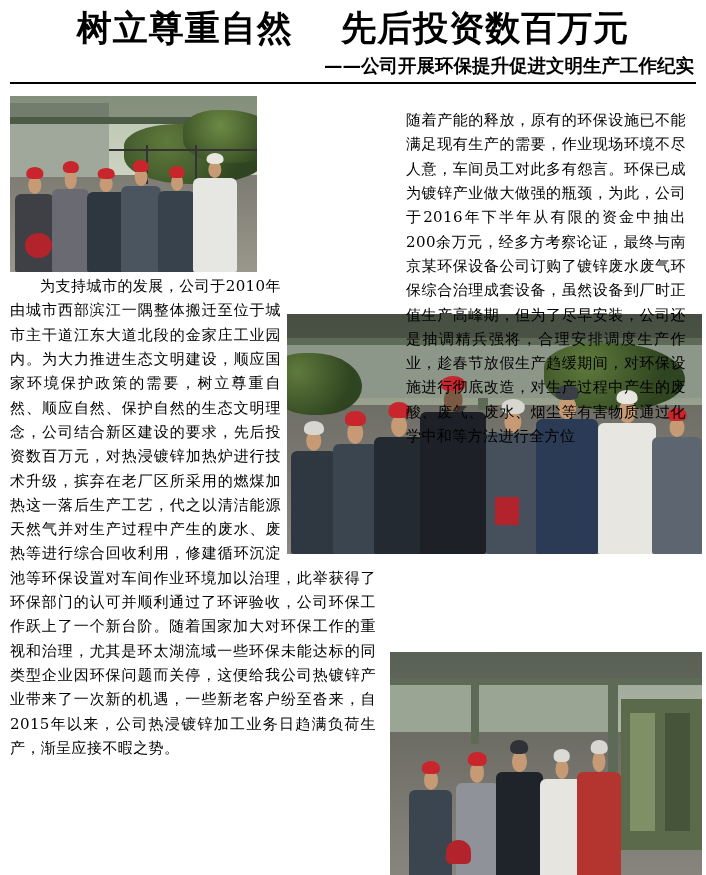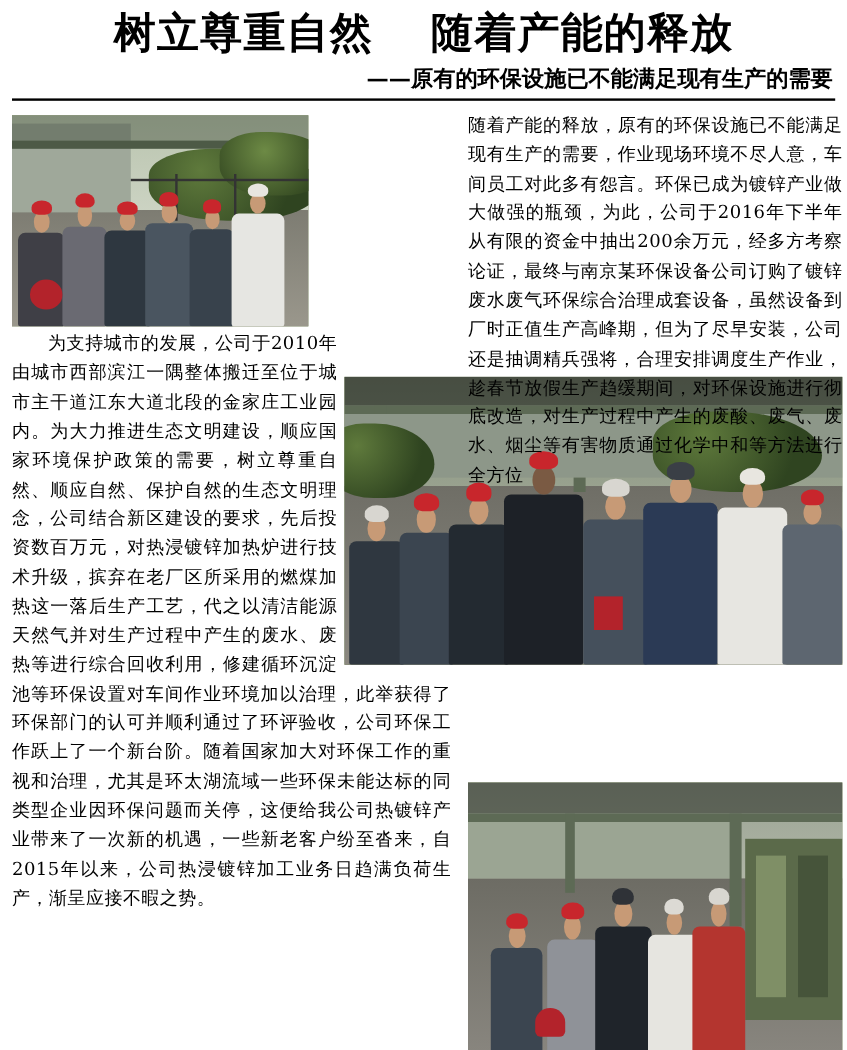--- a/index.html
+++ b/index.html
@@ -175,23 +175,23 @@
 </style>
 </head>
 <body>
 
 <div class="page">
 
   <div class="masthead">
     <div class="headline">
       <span>树立尊重自然</span>
       <span class="gap"></span>
-      <span>随着产能的释放</span>
-    </div>
-    <div class="subhead">——原有的环保设施已不能满足现有生产的需要</div>
+      <span>先后投资数百万元</span>
+    </div>
+    <div class="subhead">——公司开展环保提升促进文明生产工作纪实</div>
   </div>
 
   <div class="body-area" style="height:790px;">
 
     <div class="photo photo-1">
       <div class="ph">
         <div class="sky" style="height:48%;"></div>
         <div class="ground" style="height:55%;"></div>
         <div class="wall" style="left:0;top:4%;width:40%;height:42%;background:#9fa89a;"></div>
         <div class="darkband" style="left:0;top:0;width:100%;height:12%;background:rgba(35,45,30,0.35);"></div>
@@ -340,18 +340,18 @@
 
     <div class="col col-left" style="width:366px;">
       <div class="float-box" style="width:252px;height:182px;"></div>
       <div class="float-box" style="float:right;width:95px;height:470px;"></div>
       <p class="indent" style="margin:0;">为支持城市的发展，公司于2010年由城市西部滨江一隅整体搬迁至位于城市主干道江东大道北段的金家庄工业园内。为大力推进生态文明建设，顺应国家环境保护政策的需要，树立尊重自然、顺应自然、保护自然的生态文明理念，公司结合新区建设的要求，先后投资数百万元，对热浸镀锌加热炉进行技术升级，摈弃在老厂区所采用的燃煤加热这一落后生产工艺，代之以清洁能源天然气并对生产过程中产生的废水、废热等进行综合回收利用，修建循环沉淀池等环保设置对车间作业环境加以治理，此举获得了环保部门的认可并顺利通过了环评验收，公司环保工作跃上了一个新台阶。随着国家加大对环保工作的重视和治理，尤其是环太湖流域一些环保未能达标的同类型企业因环保问题而关停，这便给我公司热镀锌产业带来了一次新的机遇，一些新老客户纷至沓来，自2015年以来，公司热浸镀锌加工业务日趋满负荷生产，渐呈应接不暇之势。</p>
       <div class="clear"></div>
     </div>
 
     <div class="col col-right" style="width:312px;">
       <div class="float-box" style="float:right;width:0;height:0;"></div>
-      <p style="margin:0;">随着产能的释放，原有的环保设施已不能满足现有生产的需要，作业现场环境不尽人意，车间员工对此多有怨言。环保已成为镀锌产业做大做强的瓶颈，为此，公司于2016年下半年从有限的资金中抽出200余万元，经多方考察论证，最终与南京某环保设备公司订购了镀锌废水废气环保综合治理成套设备，虽然设备到厂时正值生产高峰期，但为了尽早安装，公司还是抽调精兵强将，合理安排调度生产作业，趁春节放假生产趋缓期间，对环保设施进行彻底改造，对生产过程中产生的废酸、废气、废水、烟尘等有害物质通过化学中和等方法进行全方位</p>
+      <p style="margin:16px;">随着产能的释放，原有的环保设施已不能满足现有生产的需要，作业现场环境不尽人意，车间员工对此多有怨言。环保已成为镀锌产业做大做强的瓶颈，为此，公司于2016年下半年从有限的资金中抽出200余万元，经多方考察论证，最终与南京某环保设备公司订购了镀锌废水废气环保综合治理成套设备，虽然设备到厂时正值生产高峰期，但为了尽早安装，公司还是抽调精兵强将，合理安排调度生产作业，趁春节放假生产趋缓期间，对环保设施进行彻底改造，对生产过程中产生的废酸、废气、废水、烟尘等有害物质通过化学中和等方法进行全方位</p>
       <div class="clear"></div>
     </div>
 
   </div>
 </div>
 
 </body></html>

